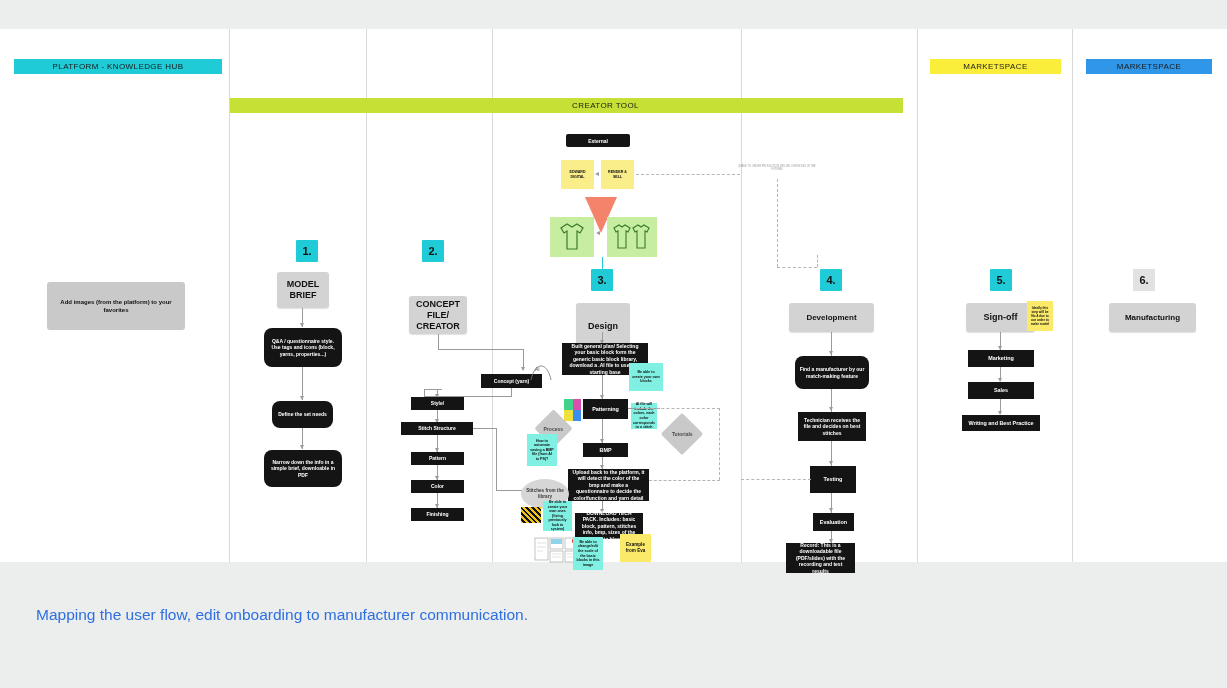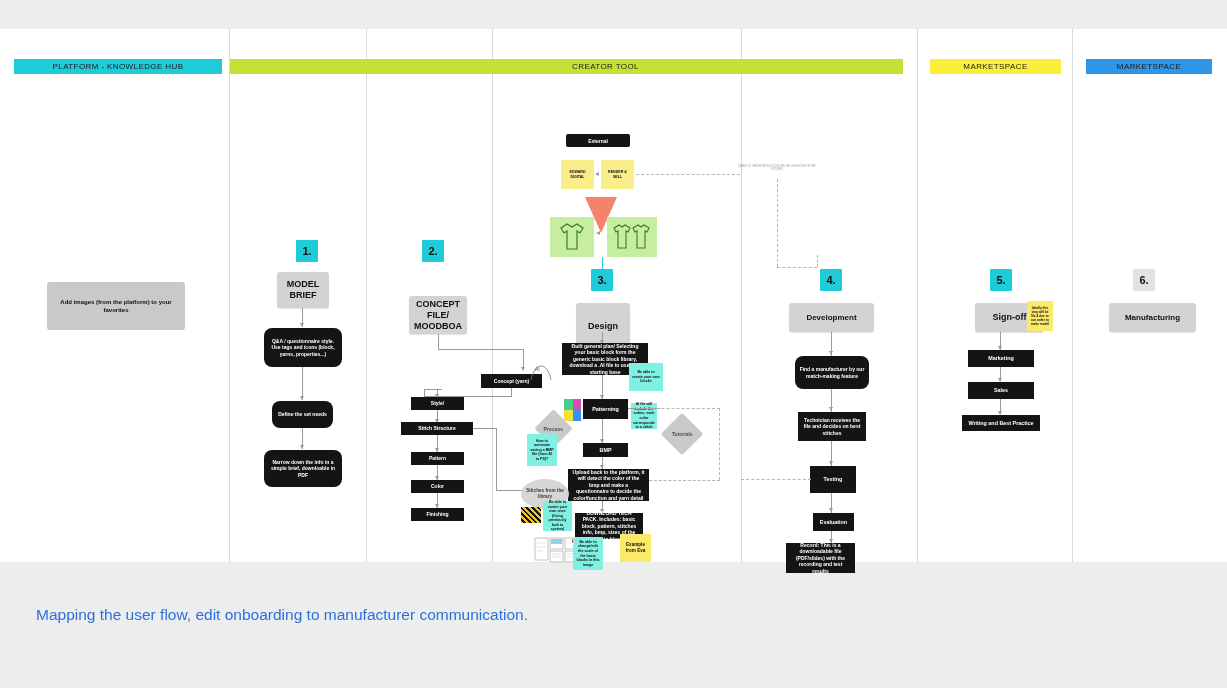--- a/index.html
+++ b/index.html
@@ -15,21 +15,21 @@
     position:absolute; left:0; top:29px; width:1227px; height:533px;
     background:#ffffff;
   }
   .vline { position:absolute; top:0; width:1px; height:533px; background:#d8d9da; }
 
   .swim {
     position:absolute; height:15px; display:flex; align-items:center; justify-content:center;
     font-size:8px; letter-spacing:.4px; color:#1a1a1a; font-weight:400;
   }
   .swim.khub   { background:#1ecbd6; }
-  .swim.creator{ background:#c7e035; }
+  .swim.creator{ background:#c7e035;margin-top:39px; }
   .swim.market { background:#fbee3a;align-items:center; }
   .swim.manu   { background:#2f96e8; }
 
   
   .node { position:absolute; display:flex; align-items:center; justify-content:center; text-align:center; }
   .num {
     width:22px; height:22px; background:#1ecbd6; color:#111;
     font-size:11px; font-weight:700; border-radius:1px;
   }
   .num.gray { background:#e2e2e2; color:#111; }
@@ -122,21 +122,21 @@
   <div class="connector vconn" style="left:302px; top:399px; height:21px;"></div>
   <div class="arrow" style="left:300px; top:416px;"></div>
   <div class="node blk r8" style="left:264px; top:421px; width:78px; height:37px;">
       <span>Narrow down the info in a simple brief, downloable in PDF</span>
     </div>
 
   <div class="node num" style="left:422px; top:211px;">
       <span>2.</span>
     </div>
   <div class="node stage" style="left:409px; top:267px; width:58px; height:38px;">
-      <span>CONCEPT FILE/ MOODBOA</span>
+      <span>CONCEPT FILE/ CREATOR</span>
     </div>
 
   <div class="connector vconn" style="left:438px; top:305px; height:15px;"></div>
   <div class="connector hconn" style="left:438px; top:320px; width:86px;"></div>
   <div class="connector vconn" style="left:523px; top:320px; height:21px;"></div>
   <div class="arrow" style="left:521px; top:338px;"></div>
   <div class="node blk sq" style="left:481px; top:345px; width:61px; height:14px; font-size:5px;">
       <span>Concept (yarn)</span>
     </div>
   <div class="connector vconn" style="left:511px; top:359px; height:8px;"></div>
@@ -346,21 +346,21 @@
     </div>
   <div class="connector vconn" style="left:831px; top:502px; height:12px;"></div>
   <div class="arrow" style="left:829px; top:510px;"></div>
   <div class="node blk sq" style="left:786px; top:514px; width:69px; height:30px;">
       <span>Record: This is a downloadable file (PDF/slides) with the recording and test results</span>
     </div>
 
   <div class="node num" style="left:990px; top:240px;">
       <span>5.</span>
     </div>
-  <div class="node stage" style="left:966px; top:274px; width:69px; height:29px;margin-left:9px;">
+  <div class="node stage" style="left:966px; top:274px; width:69px; height:29px;">
       <span>Sign-off</span>
     </div>
   <div class="node sticky yl" style="left:1027px; top:272px; width:26px; height:30px; font-size:3.2px; line-height:4px;">
       <span>Ideally this step will be No.4 due to our order to make model</span>
     </div>
 
   <div class="connector vconn" style="left:1000px; top:303px; height:18px;"></div>
   <div class="arrow" style="left:998px; top:317px;"></div>
   <div class="node blk sq" style="left:968px; top:321px; width:66px; height:17px; font-size:5.4px;">
       <span>Marketing</span>

